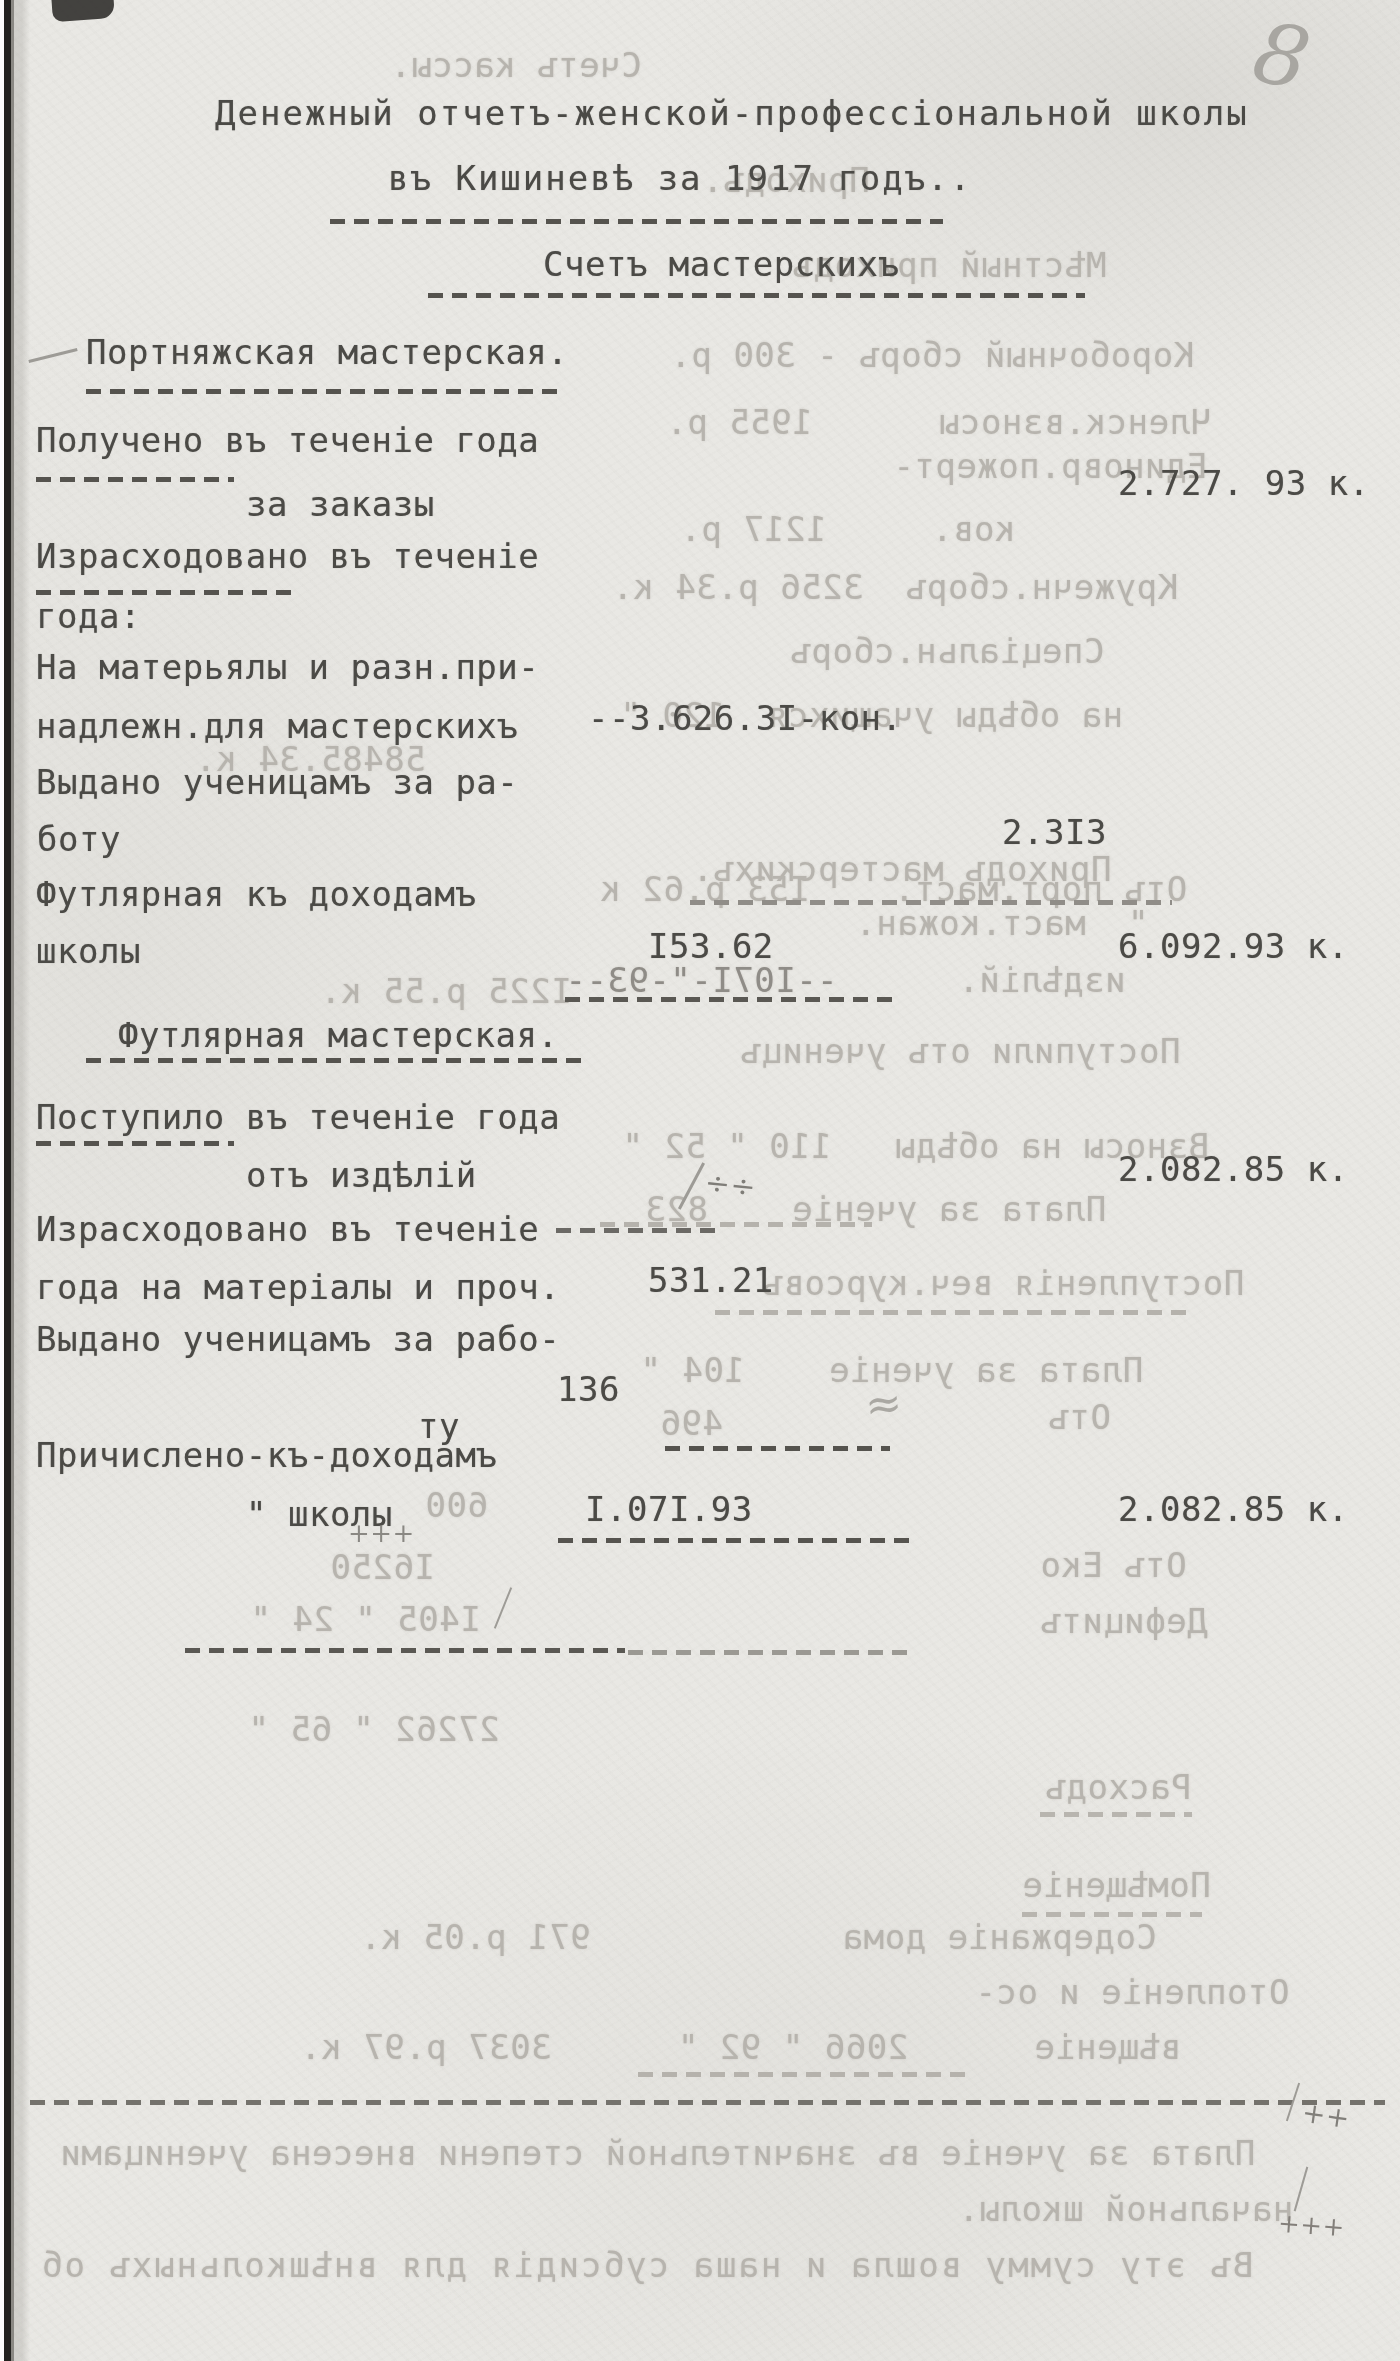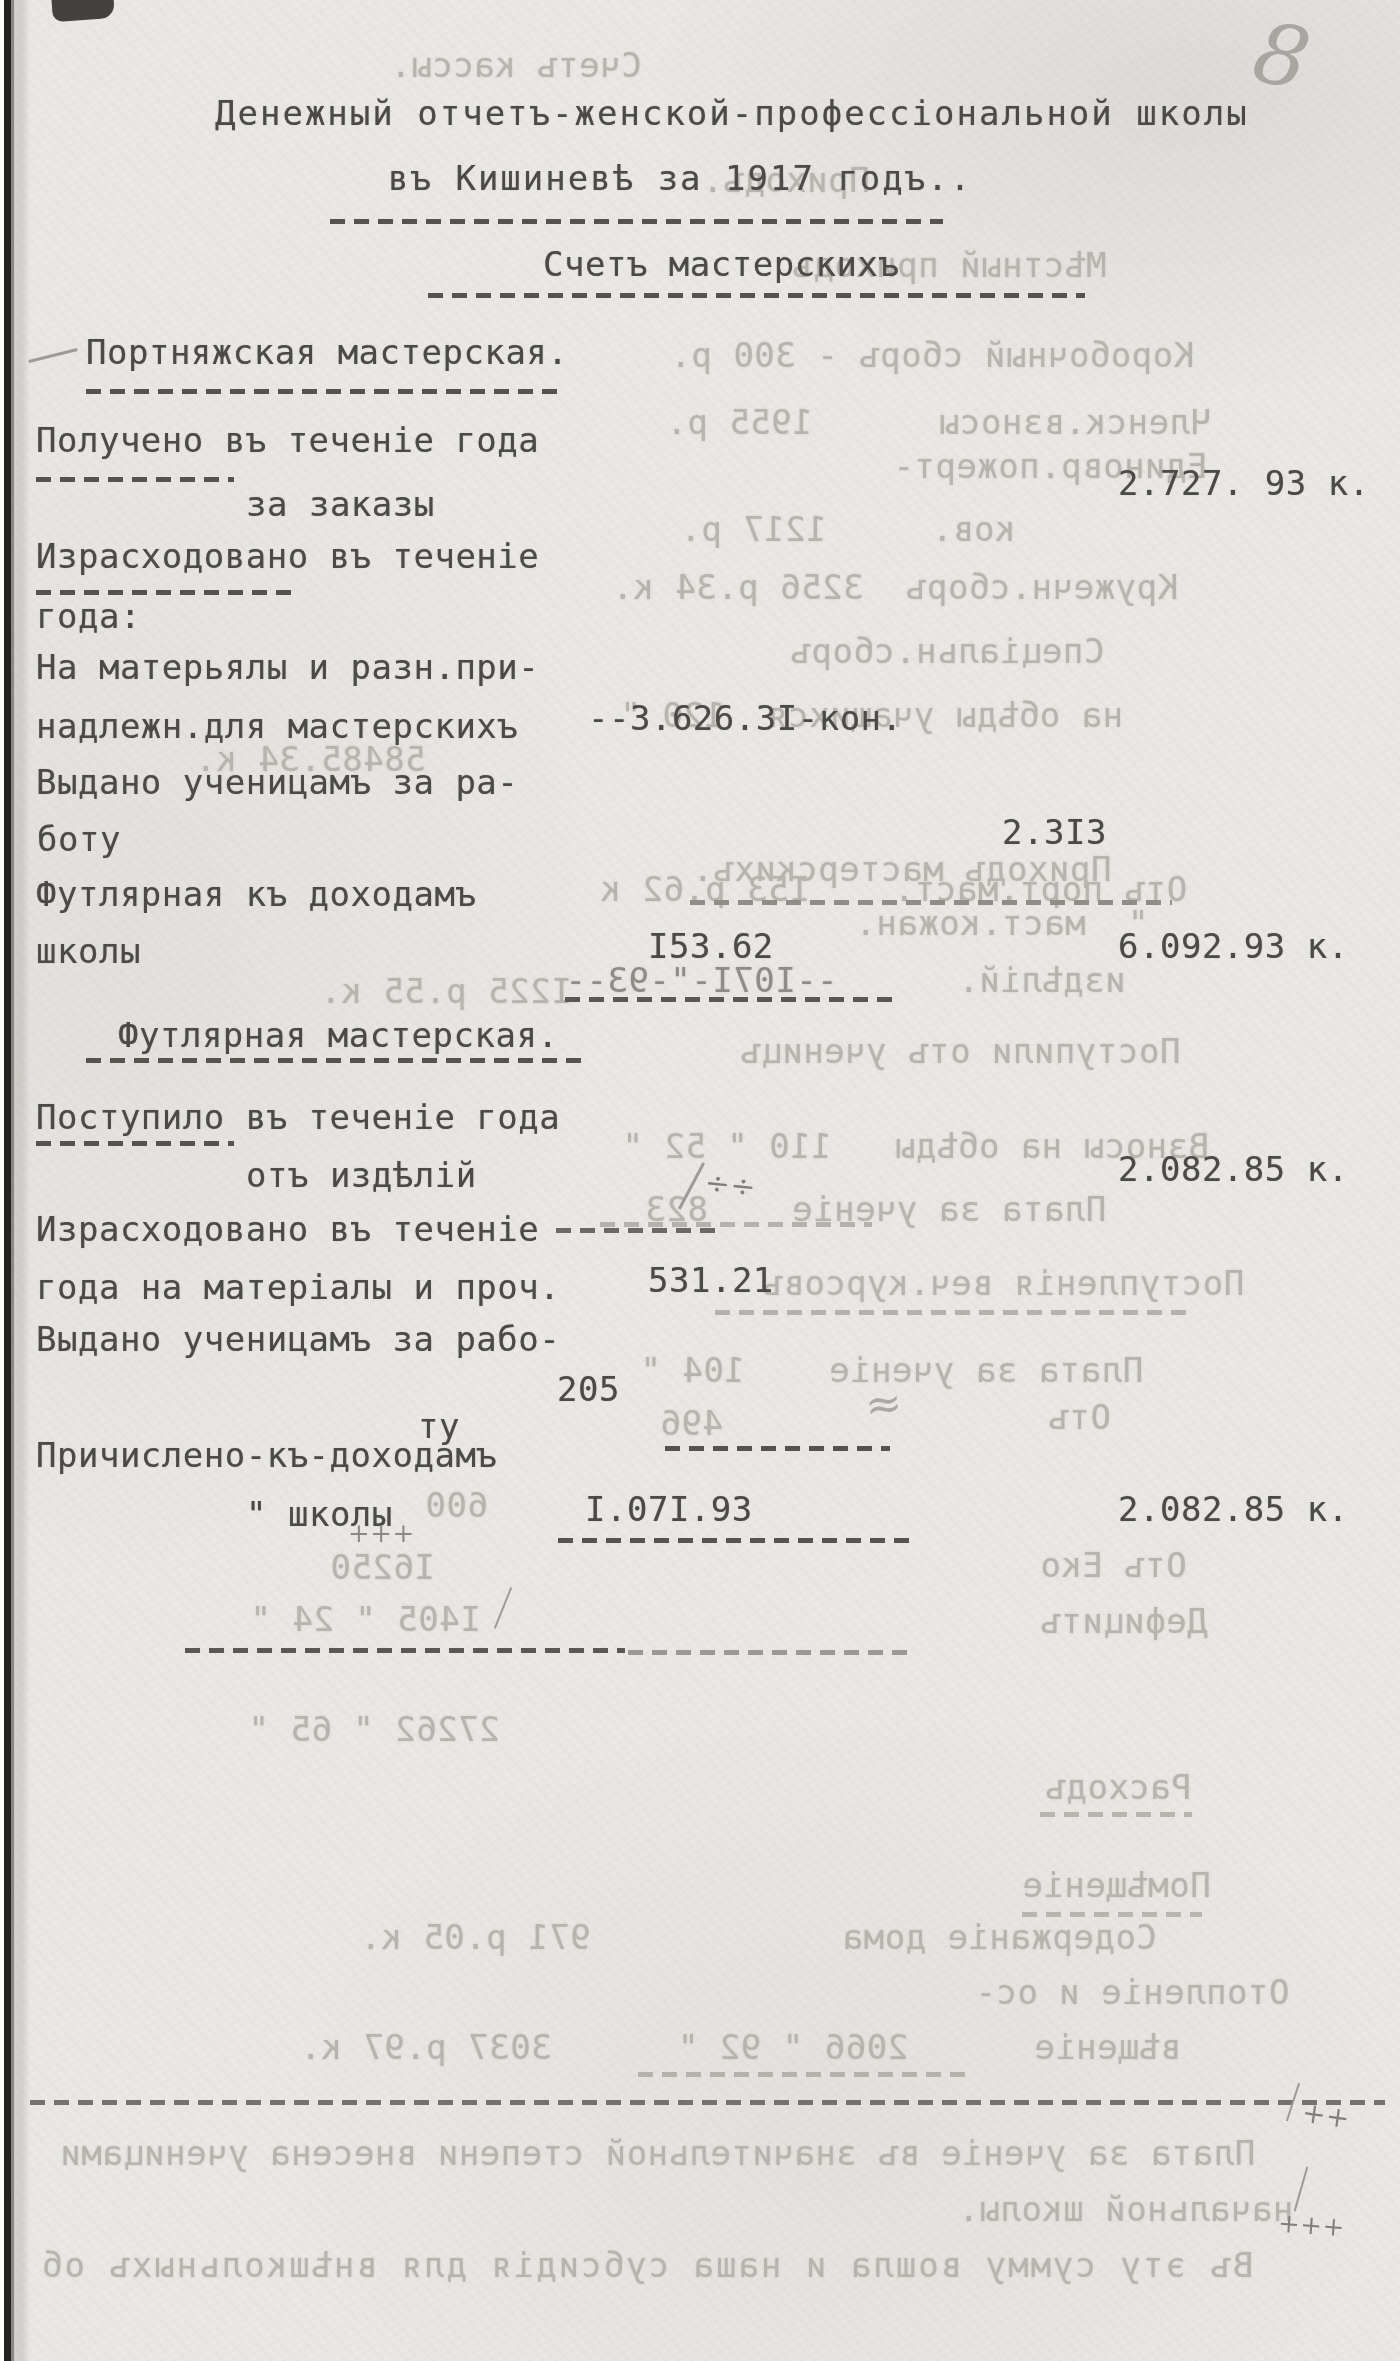--- a/index.html
+++ b/index.html
@@ -127,21 +127,21 @@
       <div class="line typed" style="left: 1118px; top: 929px;">6.092.93 к.</div>
       <div class="line typed" style="left: 118px; top: 1018px;">Футлярная мастерская.</div>
       <div class="line typed" style="left: 36px; top: 1100px;">Поступило въ теченіе года</div>
       <div class="line typed" style="left: 246px; top: 1158px;">отъ издѣлій</div>
       <div class="line typed" style="left: 1118px; top: 1152px;">2.082.85 к.</div>
       <div class="line typed" style="left: 36px; top: 1212px;">Израсходовано въ теченіе</div>
       <div class="line typed" style="left: 36px; top: 1270px;">года на матеріалы и проч.</div>
       <div class="line typed" style="left: 648px; top: 1263px;">531.21</div>
       <div class="line typed" style="left: 36px; top: 1322px;">Выдано ученицамъ за рабо-</div>
       <div class="line typed" style="left: 418px; top: 1381px; margin-top: 28px;">ту</div>
-      <div class="line typed" style="left: 557px; top: 1372px;">205</div>
+      <div class="line typed" style="left: 557px; top: 1372px;">136</div>
       <div class="line typed" style="left: 36px; top: 1438px;">Причислено-къ-доходамъ</div>
       <div class="line typed" style="left: 246px; top: 1497px;">" школы</div>
       <div class="line typed" style="left: 585px; top: 1492px;">I.07I.93</div>
       <div class="line typed" style="left: 1118px; top: 1492px;">2.082.85 к.</div>
       <div class="rule" style="left: 330px; top: 219px; width: 613px; color: rgb(85, 83, 78);"></div>
       <div class="rule" style="left: 428px; top: 293px; width: 657px; color: rgb(85, 83, 78);"></div>
       <div class="rule" style="left: 86px; top: 389px; width: 480px; color: rgb(85, 83, 78);"></div>
       <div class="rule" style="left: 36px; top: 477px; width: 198px; color: rgb(85, 83, 78);"></div>
       <div class="rule" style="left: 36px; top: 590px; width: 258px; color: rgb(85, 83, 78);"></div>
       <div class="rule" style="left: 565px; top: 997px; width: 330px; color: rgb(90, 88, 83);"></div>

